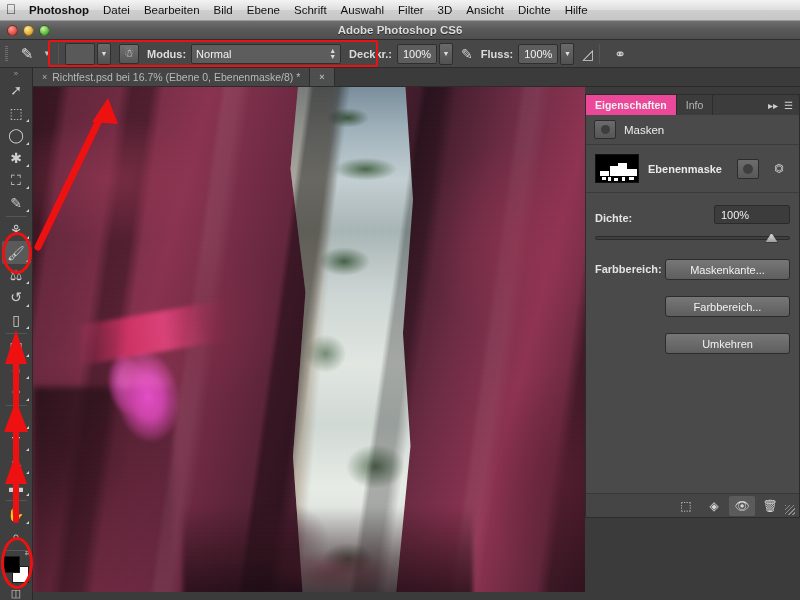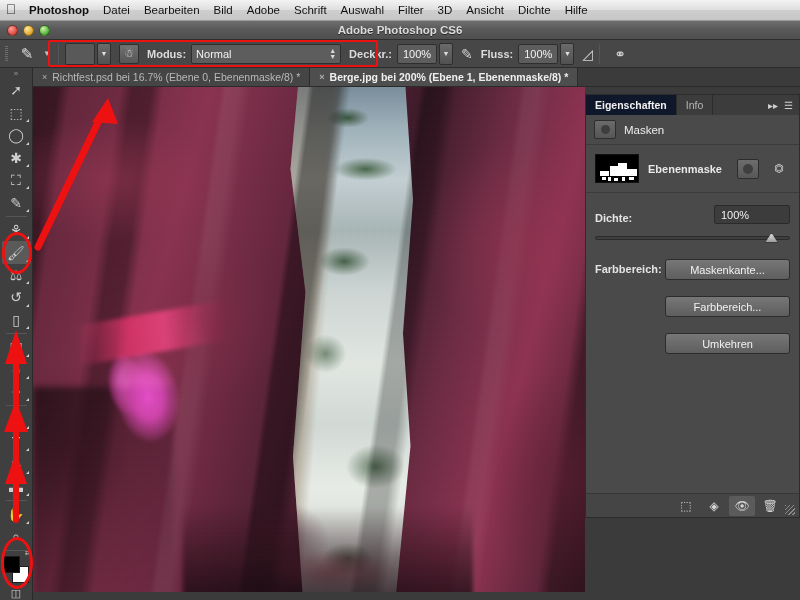--- a/index.html
+++ b/index.html
@@ -229,21 +229,21 @@
   }
 
   
   .panel {
     position: absolute; top: 94px; left: 585px; width: 215px; height: 424px;
     background: #4a4a4a; border: 1px solid #2c2c2c;
   }
   .panel-tabs { height: 20px; background: #3c3c3c; display: flex; align-items: stretch; position: relative; }
   .ptab { padding: 0 9px; display: flex; align-items: center; font-size: 10.5px;
     color: #b5b5b5; border-right: 1px solid #2c2c2c; }
-  .ptab.active { background: #0f172a; color: #f0f0f0; font-weight: bold; }
+  .ptab.active { background: #ec4899; color: #f0f0f0; font-weight: bold; }
   .ptab-right { margin-left: auto; display: flex; align-items: center; gap: 6px; padding-right: 6px;
     color: #cfcfcf; font-size: 10px; }
   .panel-title { height: 30px; display: flex; align-items: center; gap: 8px; padding: 0 8px;
     border-bottom: 1px solid #3b3b3b; }
   .mask-badge { width: 22px; height: 19px; background: linear-gradient(to bottom,#6b6b6b,#565656);
     border: 1px solid #2d2d2d; border-radius: 2px; display: flex; align-items: center; justify-content: center; }
   .mask-badge i { width: 9px; height: 9px; border-radius: 50%; background: #3d3d3d; display: block; }
   .panel-title span { font-size: 11.5px; font-weight: normal; color: #ececec; }
 
   .mask-row { height: 48px; display: flex; align-items: center; padding: 0 9px; gap: 9px;
@@ -303,21 +303,21 @@
 <body>
 
 <div id="app">
 
   <div class="menubar">
     <span class="apple-logo"></span>
     <span class="mi bold">Photoshop</span>
     <span class="mi">Datei</span>
     <span class="mi">Bearbeiten</span>
     <span class="mi">Bild</span>
-    <span class="mi">Adobe</span>
+    <span class="mi">Ebene</span>
     <span class="mi">Schrift</span>
     <span class="mi">Auswahl</span>
     <span class="mi">Filter</span>
     <span class="mi">3D</span>
     <span class="mi">Ansicht</span>
     <span class="mi">Dichte</span>
     <span class="mi">Hilfe</span>
   </div>
 
   <div class="titlebar">
@@ -367,21 +367,20 @@
   </div>
   <div class="hl-rect-opts"></div>
 
   <div class="tabbar">
     <div class="doctab">
       <span class="x">×</span>
       <span>Richtfest.psd bei 16.7% (Ebene 0, Ebenenmaske/8) *</span>
     </div>
     <div class="doctab active">
       <span class="x">×</span>
-      <span>Berge.jpg bei 200% (Ebene 1, Ebenenmaske/8) *</span>
     </div>
   </div>
 
   <div class="toolbar">
     <div class="tb-grip">»</div>
     <div class="tool">➚</div>
     <div class="tool">⬚<span class="tri"></span></div>
     <div class="tool">◯<span class="tri"></span></div>
     <div class="tool">✱<span class="tri"></span></div>
     <div class="tool">⛶<span class="tri"></span></div>

